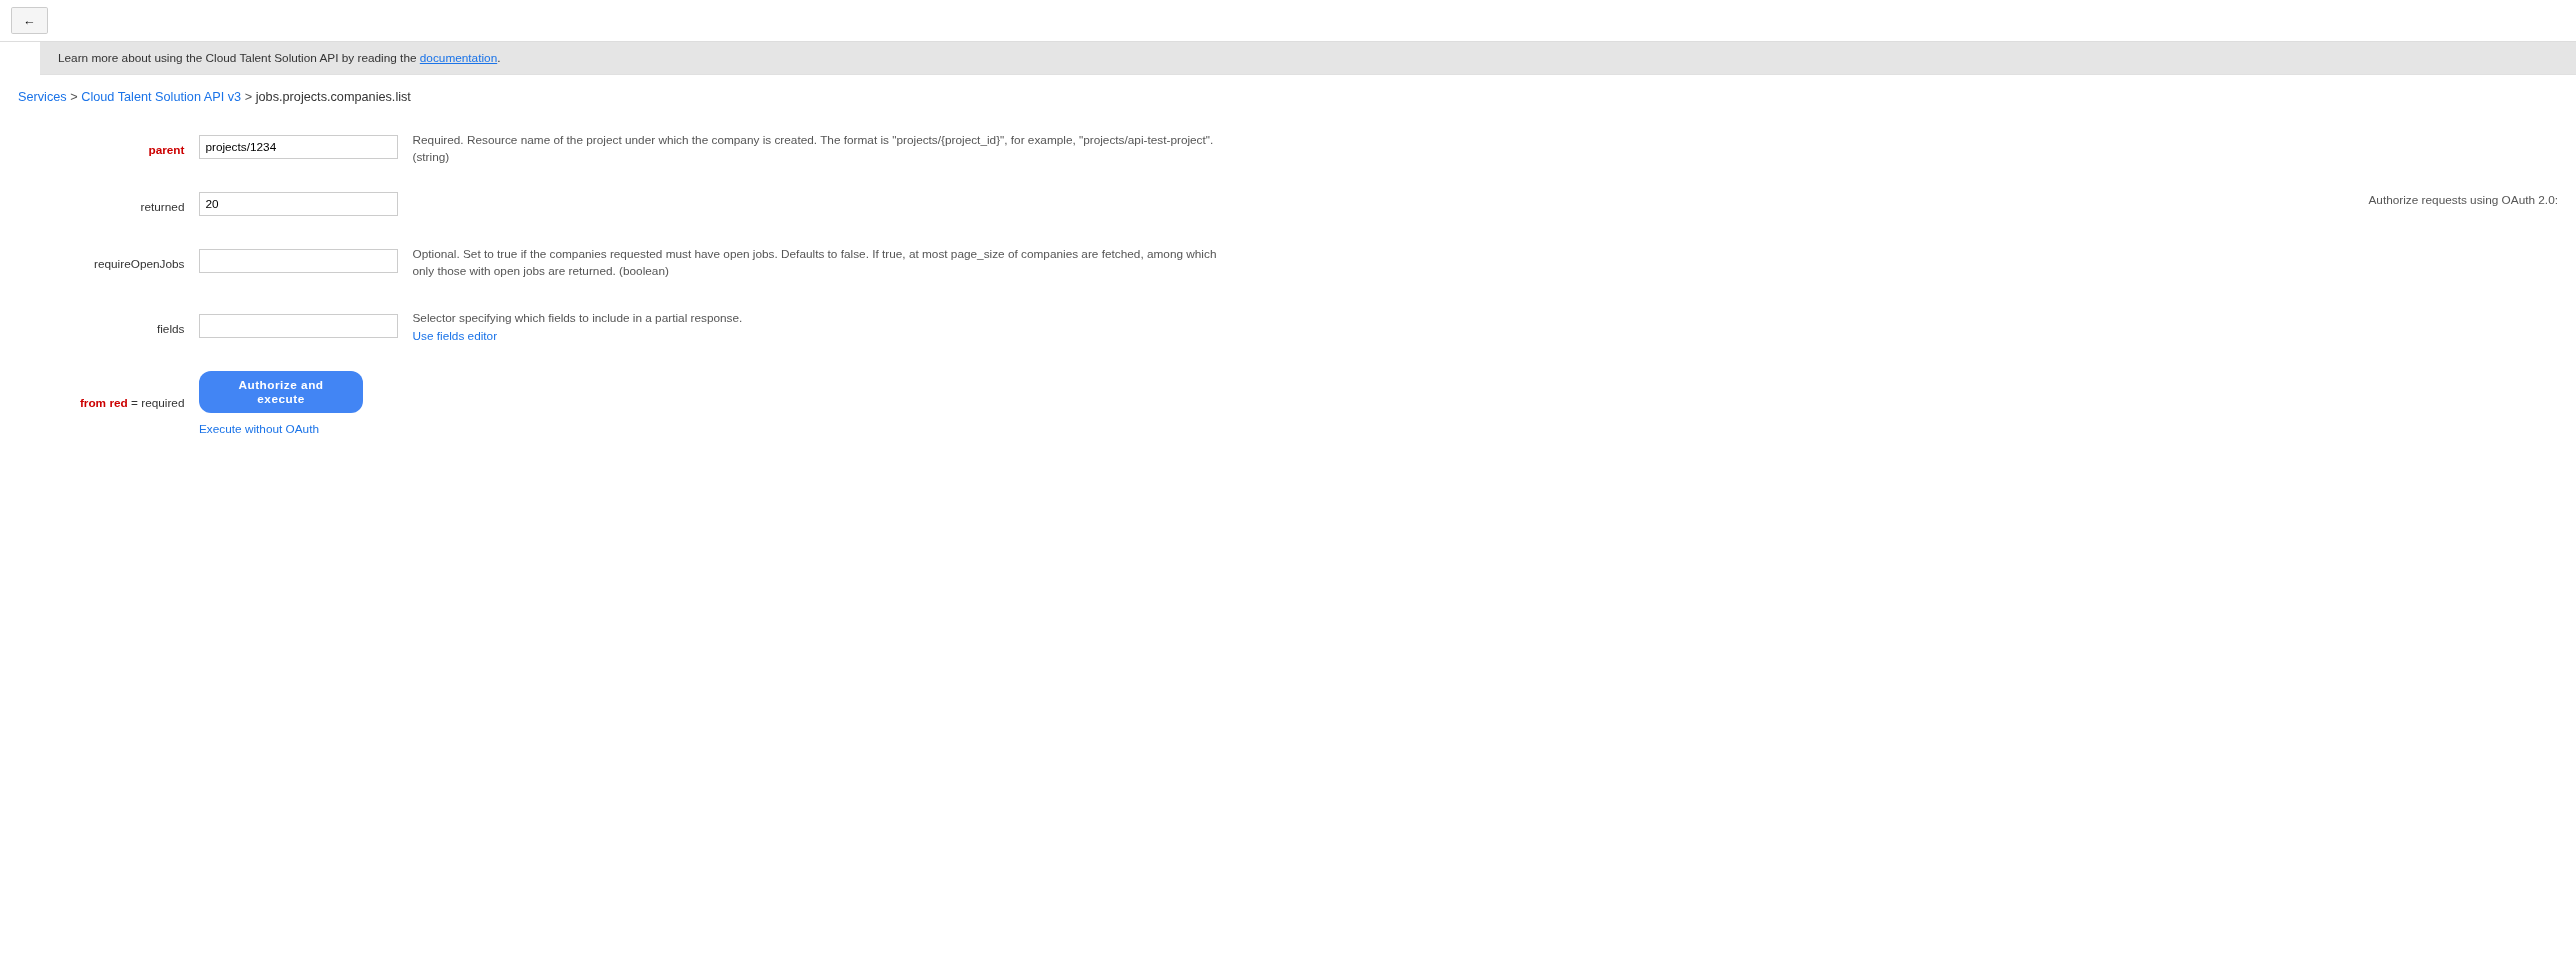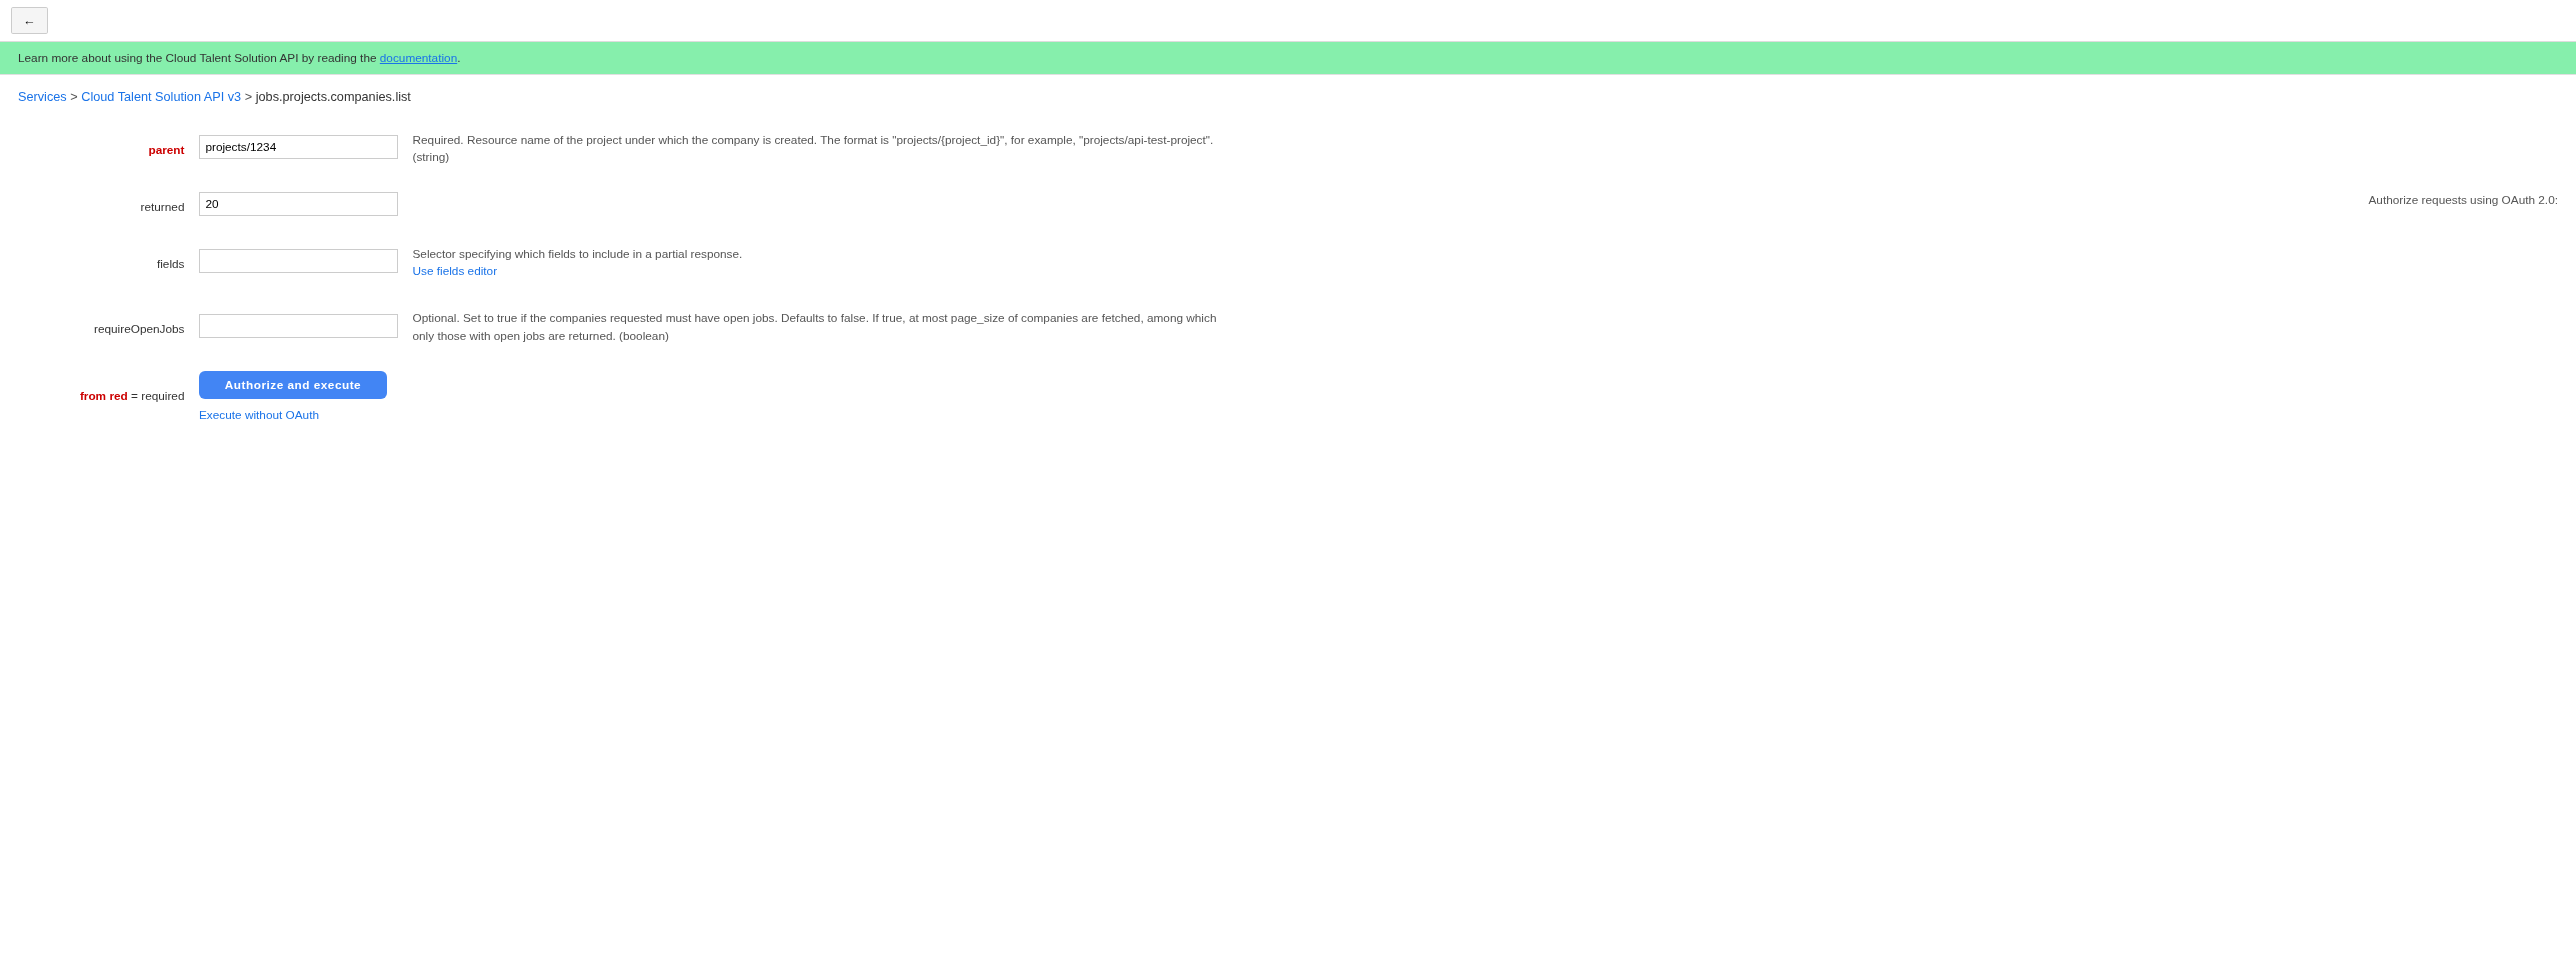--- a/index.html
+++ b/index.html
@@ -23,25 +23,26 @@
     .back-button {
       border: 0.9px solid #ccc;
       background: #f5f5f5;
       padding: 5.4px 11px;
       cursor: pointer;
       font-size: 12.7px;
       border-radius: 1.8px;
     }
 
     .info-banner {
-      background: #86efac;
+      background: #e5e5e5;
       border-bottom: 0.9px solid #e0e0e0;
       padding: 9px 18px;
       font-size: 11.8px;
       color: #333;
+      margin-left: 40px;
     }
 
     .info-banner a {
       color: #1a73e8;
       text-decoration: underline;
     }
 
     .breadcrumb {
       padding: 14.5px 18px;
       font-size: 12.7px;
@@ -142,22 +143,22 @@
     }
 
     .authorize-btn {
       background: #4285f4;
       color: #fff;
       border: none;
       padding: 7.2px 18px;
       font-size: 11.8px;
       font-weight: bold;
       cursor: pointer;
-      border-radius: 6px;
-      width: 188px;
+      border-radius: 12px;
+      width: 164px;
       letter-spacing: 0.5px;
     }
 
     .execute-link {
       margin-top: 9px;
       font-size: 11.8px;
     }
 
     .execute-link a {
       color: #1a73e8;
@@ -204,32 +205,32 @@
     <div class="form-description">Required. Resource name of the project under which the company is created. The format is "projects/{project_id}", for example, "projects/api-test-project". (string)</div>
   </div>
 
   <div class="form-row">
     <label class="form-label">returned</label>
     <input class="form-input" type="text" value="20" style="">
   </div>
 
 
   <div class="form-row">
+    <label class="form-label">requireOpenJobs</label>
+    <input class="form-input" type="text" style="">
+    <div class="form-description">Optional. Set to true if the companies requested must have open jobs. Defaults to false. If true, at most page_size of companies are fetched, among which only those with open jobs are returned. (boolean)</div>
+  </div>
+
+  <div class="form-row">
     <label class="form-label">fields</label>
     <input class="form-input" type="text" style="">
     <div class="form-description">
       <span>Selector specifying which fields to include in a partial response.</span><br>
       <a href="#">Use fields editor</a>
     </div>
-  </div>
-
-  <div class="form-row">
-    <label class="form-label">requireOpenJobs</label>
-    <input class="form-input" type="text" style="">
-    <div class="form-description">Optional. Set to true if the companies requested must have open jobs. Defaults to false. If true, at most page_size of companies are fetched, among which only those with open jobs are returned. (boolean)</div>
   </div>
 
   <div class="legend-row">
     <div class="legend-text">
       <span class="bold-red">from red</span>
       <span> <span>=</span> </span>
       <span>required</span>
     </div>
     <div class="actions-col">
       <button class="authorize-btn">Authorize and execute</button>

